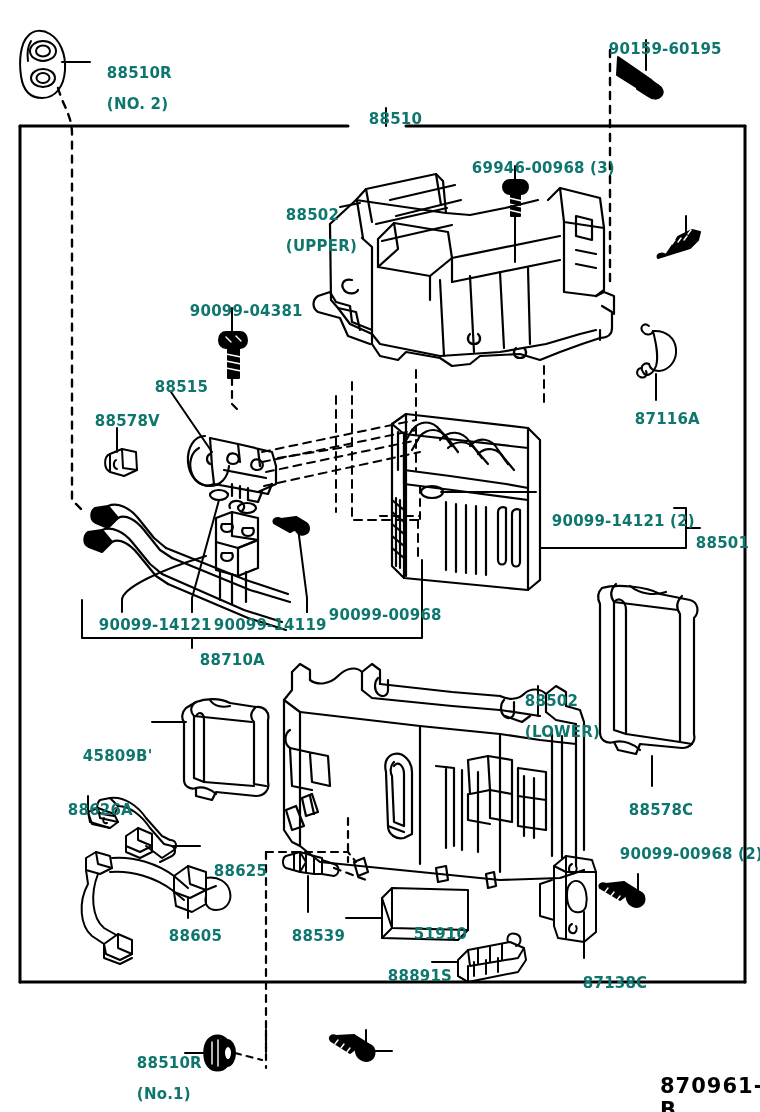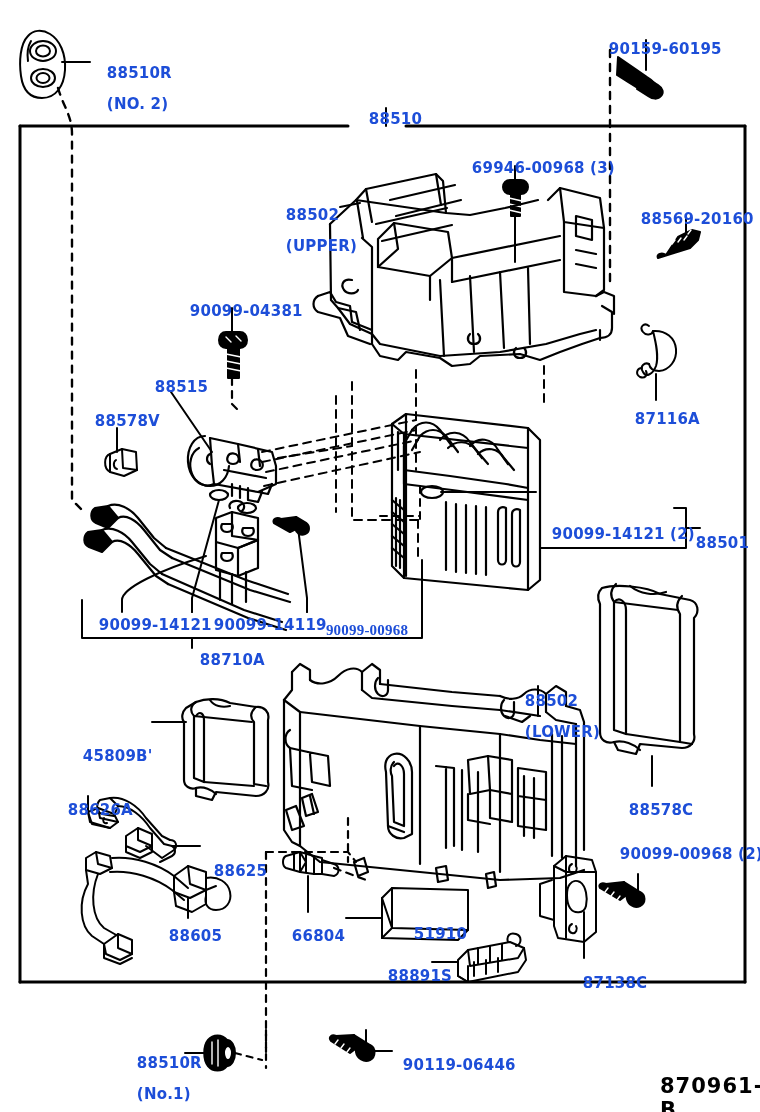--- a/index.html
+++ b/index.html
@@ -1,20 +1,20 @@
 <!DOCTYPE html>
 <html><head>
 <meta charset="utf-8">
 <style>
   html,body{margin:0;padding:0;background:#fff;}
   body{width:760px;height:1112px;position:relative;overflow:hidden;
        font-family:"DejaVu Sans","Liberation Sans",sans-serif;}
   #stage{position:absolute;left:0;top:0;width:760px;height:1112px;}
   svg{position:absolute;left:0;top:0;width:760px;height:1112px;}
-  .lbl{position:absolute;color:#1d4ed8;font-weight:bold;letter-spacing:0.2px;
+  .lbl{position:absolute;color:#0f766e;font-weight:bold;letter-spacing:0.2px;
        white-space:pre;line-height:1.05;font-size:15px;}
   .dnum{position:absolute;font-weight:bold;font-size:21px;letter-spacing:1px;}
 </style>
 </head>
 <body>
 
 <div id="stage">
 
 <svg viewBox="0 0 760 1112">
   <g fill="none" stroke="#000" stroke-linecap="round" stroke-linejoin="round">
@@ -512,57 +512,54 @@
 
 <div class="lbl" style="left:461px;top:145px;">
   <span>69946-00968 (3)</span>
 </div>
 
 <div class="lbl" style="left:275px;top:192px;">
   <span>88502</span><br>
   <span>(UPPER)</span>
 </div>
 
-<div class="lbl" style="left:630px;top:196px;">
-  <span>88569-20160</span>
-</div>
 
 <div class="lbl" style="left:179px;top:288px;">
   <span>90099-04381</span>
 </div>
 
 <div class="lbl" style="left:144px;top:364px;">
   <span>88515</span>
 </div>
 
 <div class="lbl" style="left:84px;top:398px;">
   <span>88578V</span>
 </div>
 
 <div class="lbl" style="left:624px;top:396px;">
   <span>87116A</span>
 </div>
 
-<div class="lbl" style="left:541px;top:511px;">
+<div class="lbl" style="left:541px;top:498px;">
   <span>90099-14121 (2)</span>
 </div>
 
 <div class="lbl" style="left:685px;top:520px;">
   <span>88501</span>
 </div>
 
 <div class="lbl" style="left:88px;top:602px;">
   <span>90099-14121</span>
 </div>
 
 <div class="lbl" style="left:203px;top:602px;">
   <span>90099-14119</span>
 </div>
 
-<div class="lbl" style="left:318px;top:607px;font-family:Liberation Serif, serif;">
+<div class="lbl" style="left:318px;top:592px;">
   <span>90099-00968</span>
 </div>
 
 <div class="lbl" style="left:189px;top:637px;">
   <span>88710A</span>
 </div>
 
 <div class="lbl" style="left:72px;top:733px;">
   <span>45809B'</span>
 </div>
@@ -582,21 +579,21 @@
 
 <div class="lbl" style="left:203px;top:848px;">
   <span>88625</span>
 </div>
 
 <div class="lbl" style="left:158px;top:913px;text-align:right;">
   <span>88605</span>
 </div>
 
 <div class="lbl" style="left:281px;top:913px;">
-  <span>66804</span>
+  <span>88539</span>
 </div>
 
 <div class="lbl" style="left:403px;top:911px;">
   <span>51910</span>
 </div>
 
 <div class="lbl" style="left:609px;top:831px;">
   <span>90099-00968 (2)</span>
 </div>
 
@@ -606,19 +603,16 @@
 
 <div class="lbl" style="left:377px;top:953px;">
   <span>88891S</span>
 </div>
 
 <div class="lbl" style="left:126px;top:1040px;">
   <span>88510R</span><br>
   <span class="sub">(No.1)</span>
 </div>
 
-<div class="lbl" style="left:392px;top:1042px;">
-  <span>90119-06446</span>
-</div>
 
 <div class="dnum" style="left:660px;top:1074px;">870961-B</div>
 
 </div>
 
 </body></html>

